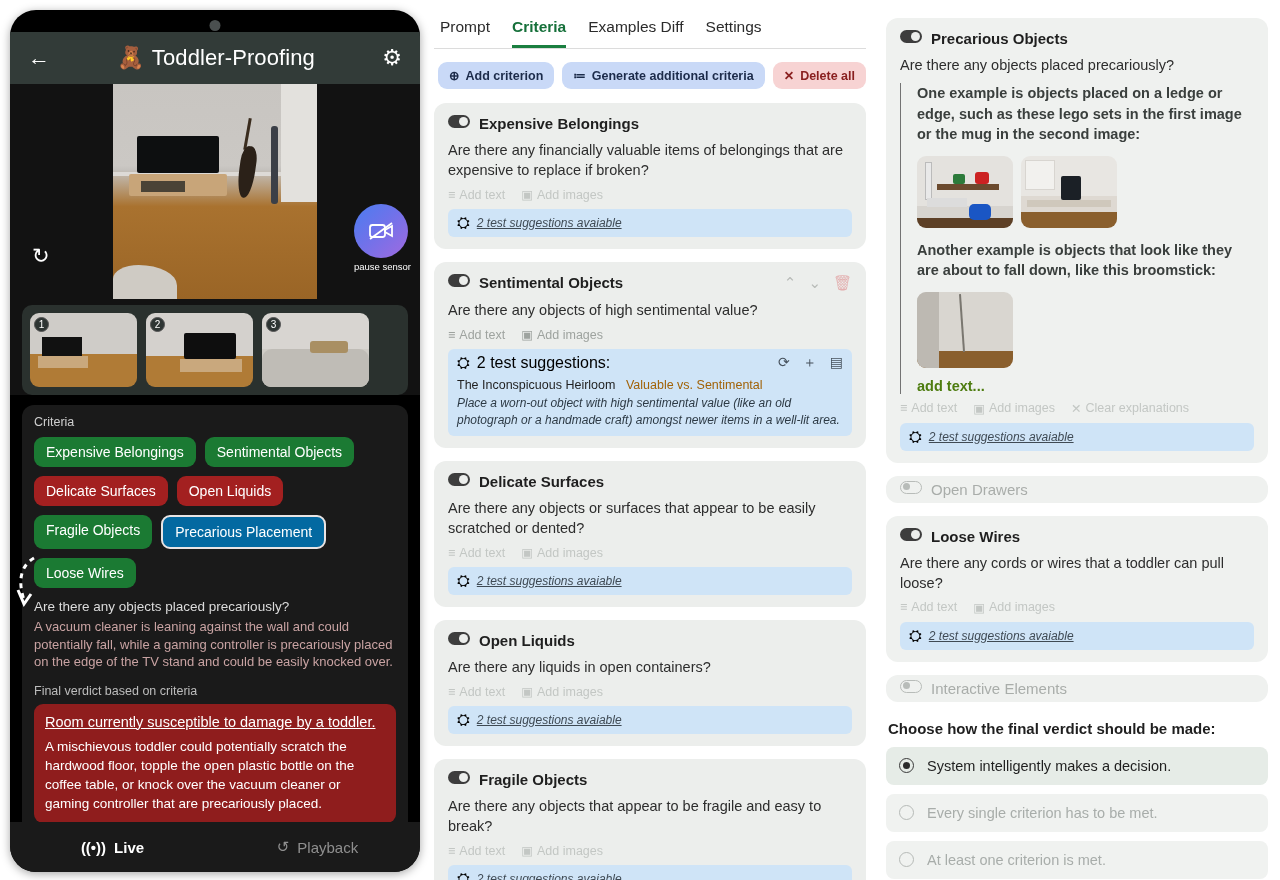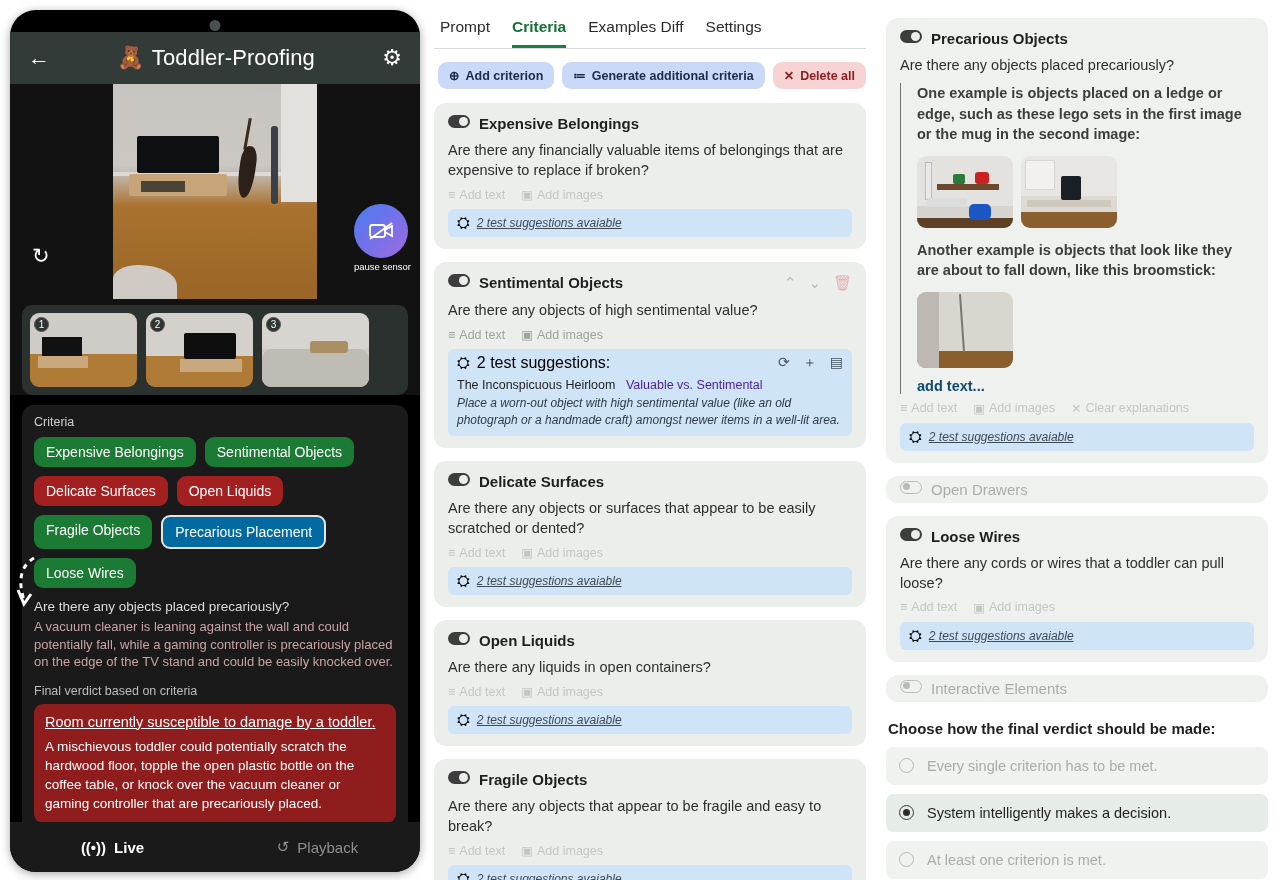--- a/index.html
+++ b/index.html
@@ -147,21 +147,21 @@
   .addrow span { display:flex; align-items:center; gap:4px;}
   .sugg-bar {
     margin-top:7px; background:#cfe4f7; border-radius:6px; padding:5px 9px;
     display:flex; align-items:center; gap:7px;
   }
   .sugg-bar .txt { font-size:12px; font-style:italic; color:#3f4a54; text-decoration:underline;}
   .sugg-open { background:#cfe4f7; border-radius:6px; margin-top:7px; padding:5px 9px 8px 9px;}
   .sugg-open-head { display:flex; align-items:center; gap:7px; }
   .sugg-open-head .icons{ margin-left:auto; display:flex; gap:13px; color:#46515c; font-size:14px;}
   .sugg-item-title { font-size:12.5px; color:#1f1f1f; margin-top:6px;}
-  .sugg-item-title .tag { color:#4c1d95; margin-left:7px; }
+  .sugg-item-title .tag { color:#a16207; margin-left:7px; }
   .sugg-item-body { font-size:12px; font-style:italic; color:#2d3a45; line-height:1.38; margin-top:3px;}
 
   
   .right { flex:1; padding: 18px 12px 0 8px; }
   .rcard { background:#eff1ef; border-radius:12px; padding:12px 14px; margin-bottom:13px;}
   .rcard.slim { padding:5px 14px; }
   .expl {
     border-left:1px solid #737373; padding-left:16px; margin-top:8px;font-weight:bold;
   }
   .expl p { font-size:14.5px; color:#3a3f3d; line-height:1.42;}
@@ -175,21 +175,21 @@
   .ex1 .b3{position:absolute;left:52px;top:48px;width:22px;height:16px;background:#1a56c4;border-radius:5px;}
   .ex1 .b4{position:absolute;left:10px;top:42px;width:40px;height:9px;background:#dcdcdc;}
   .ex1 .b5{position:absolute;left:0;bottom:0;width:96px;height:10px;background:#5d4026;}
   .ex2{background:linear-gradient(to bottom,#e8e6e2 0 55%,#ded9d2 55% 78%, #8a5f2d 78% 100%);}
   .ex2:before{content:"";position:absolute;left:40px;top:20px;width:20px;height:24px;background:#1b2026;border-radius:2px;}
   .ex2:after{content:"";position:absolute;left:6px;top:44px;width:84px;height:7px;background:#cfc8bc;}
   .ex2 .w{position:absolute;left:4px;top:4px;width:30px;height:30px;background:#f2f1ee;border:1px solid #d8d5d0;}
   .ex3{width:96px;height:76px;background:linear-gradient(to bottom,#d9d6d0 0 78%, #8a5f2d 78% 100%);}
   .ex3:before{content:"";position:absolute;left:44px;top:2px;width:2px;height:58px;background:#7a7770;transform:rotate(-4deg);}
   .ex3:after{content:"";position:absolute;left:0;top:0;width:22px;height:76px;background:#bdb9b2;}
-  .add-text-ph{font-size:14.5px;color:#0c4a6e;margin-top:10px;}
+  .add-text-ph{font-size:14.5px;color:#4d7c0f;margin-top:10px;}
   .verdict-heading{font-size:15px;font-weight:bold;color:#1f1f1f;margin:18px 0 10px 2px;}
   .radio-row{
     display:flex;align-items:center;gap:13px; border-radius:8px; padding:11px 13px; margin-bottom:9px;
     font-size:14.5px;
   }
   .radio-row.on{background:#e6ece7;color:#1f1f1f;}
   .radio-row.off{background:#f0f2f0;color:#a8adaa;}
   .rdo{width:15px;height:15px;border-radius:50%;border:1.6px solid #3a3a3a;position:relative;flex:0 0 15px;}
   .rdo.off{border-color:#b6bab7;}
   .rdo.on:after{content:"";position:absolute;left:3px;top:3px;width:7px;height:7px;border-radius:50%;background:#2b2b2b;}
@@ -527,27 +527,27 @@
 
     <div class="rcard slim">
       <div class="card-head">
         <div class="toggle off"></div>
         <div class="card-title muted">Interactive Elements</div>
       </div>
     </div>
 
     <div class="verdict-heading">Choose how the final verdict should be made:</div>
 
+    <div class="radio-row on">
+      <div class="rdo on"></div>
+      <div>System intelligently makes a decision.</div>
+    </div>
     <div class="radio-row off">
       <div class="rdo off"></div>
       <div>Every single criterion has to be met.</div>
     </div>
-    <div class="radio-row on">
-      <div class="rdo on"></div>
-      <div>System intelligently makes a decision.</div>
-    </div>
     <div class="radio-row off">
       <div class="rdo off"></div>
       <div>At least one criterion is met.</div>
     </div>
 
   </div>
 </div>
 
 </body></html>

